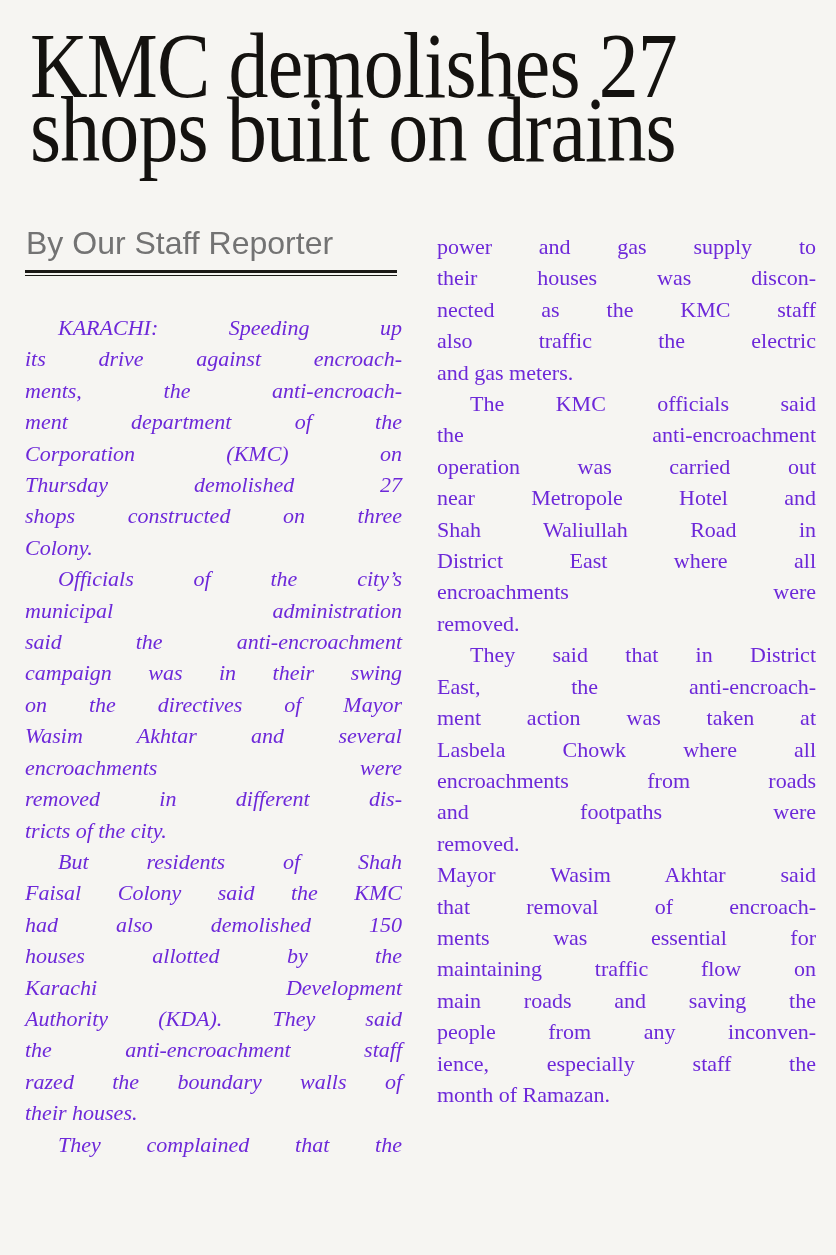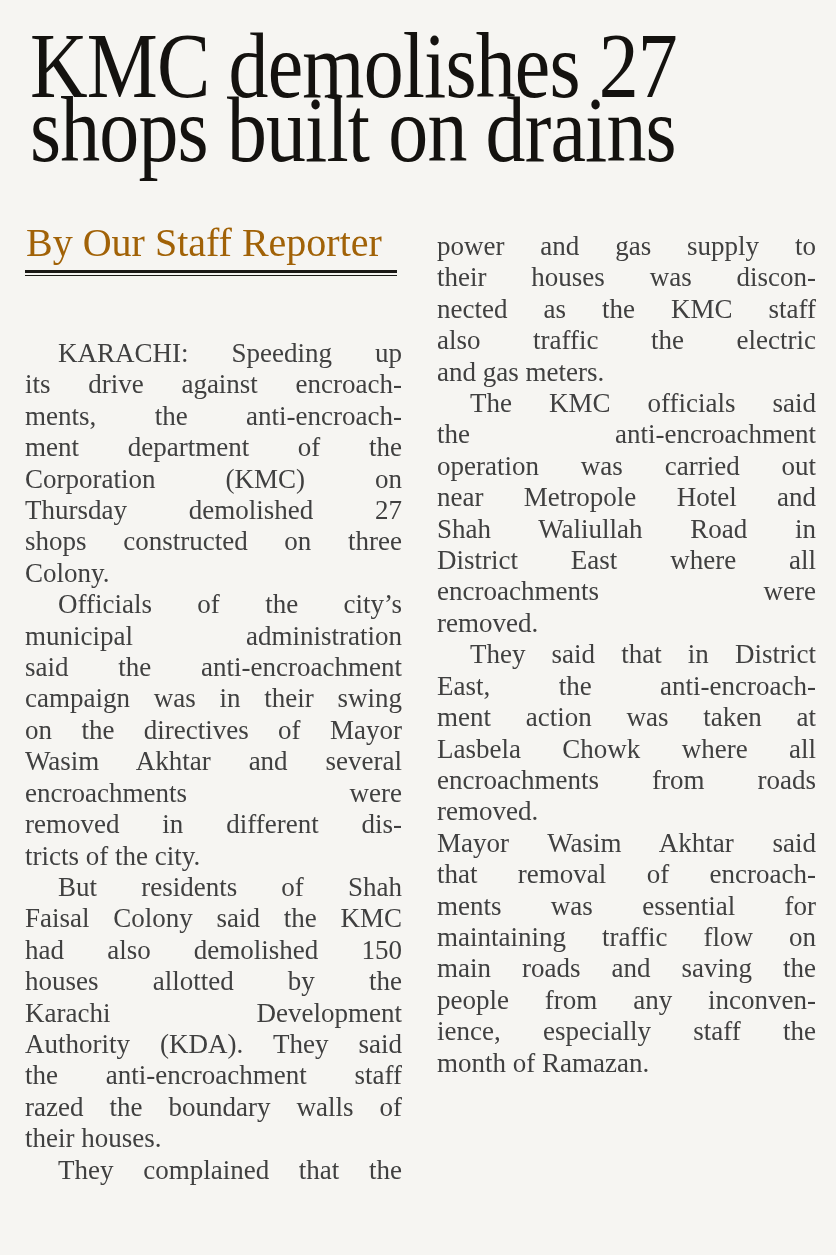--- a/index.html
+++ b/index.html
@@ -23,41 +23,41 @@
     letter-spacing: -1px;
     transform: scaleX(0.85);
     transform-origin: 0 0;
     white-space: nowrap;
     color: #14120f;
   }
   .byline {
     position: absolute;
     left: 26px;
     top: 224px;
-    font-family: Liberation Serif, serif;
-    font-size: 40px;
+    font-family: Liberation Sans, sans-serif;
+    font-size: 32px;
     line-height: 38px;
-    color: #a16207;
+    color: #737373;
   }
   .byline-rule {
     position: absolute;
     left: 25px;
     top: 270px;
     width: 372px;
     height: 2px;
     border-top: 3px solid #1b1916;
     border-bottom: 1px solid #1b1916;
   }
   .column {
     position: absolute;
-    font-size: 27px;
+    font-size: 22px;
     line-height: 31.4px;
-    color: #404040;
+    color: #6d28d9;
   }
-  .column-left  { left: 25px;  top: 338px; width: 377px; }
+  .column-left  { left: 25px;  top: 312px; width: 377px; font-style: italic; }
   .column-right { left: 437px; top: 231px; width: 379px; }
   .paragraph { margin: 0; }
   .tline {
     text-align: justify;
     text-align-last: justify;
     text-justify: inter-word;
   }
   .tline.final { text-align-last: left; }
   .tline.indent { text-indent: 33px; }
   .tline i { font-style: italic; }
@@ -130,20 +130,21 @@
         <div class="tline">District East where all</div>
         <div class="tline">encroachments were</div>
         <div class="tline final">removed.</div>
       </div>
       <div class="paragraph">
         <div class="tline indent">They said that in District</div>
         <div class="tline">East, the anti-encroach-</div>
         <div class="tline">ment action was taken at</div>
         <div class="tline">Lasbela Chowk where all</div>
         <div class="tline">encroachments from roads</div>
+        <div class="tline">and footpaths were</div>
         <div class="tline final">removed.</div>
       </div>
       <div class="paragraph">
         <div class="tline">Mayor Wasim Akhtar said</div>
         <div class="tline">that removal of encroach-</div>
         <div class="tline">ments was essential for</div>
         <div class="tline">maintaining traffic flow on</div>
         <div class="tline">main roads and saving the</div>
         <div class="tline">people from any inconven-</div>
         <div class="tline">ience, especially staff the</div>

